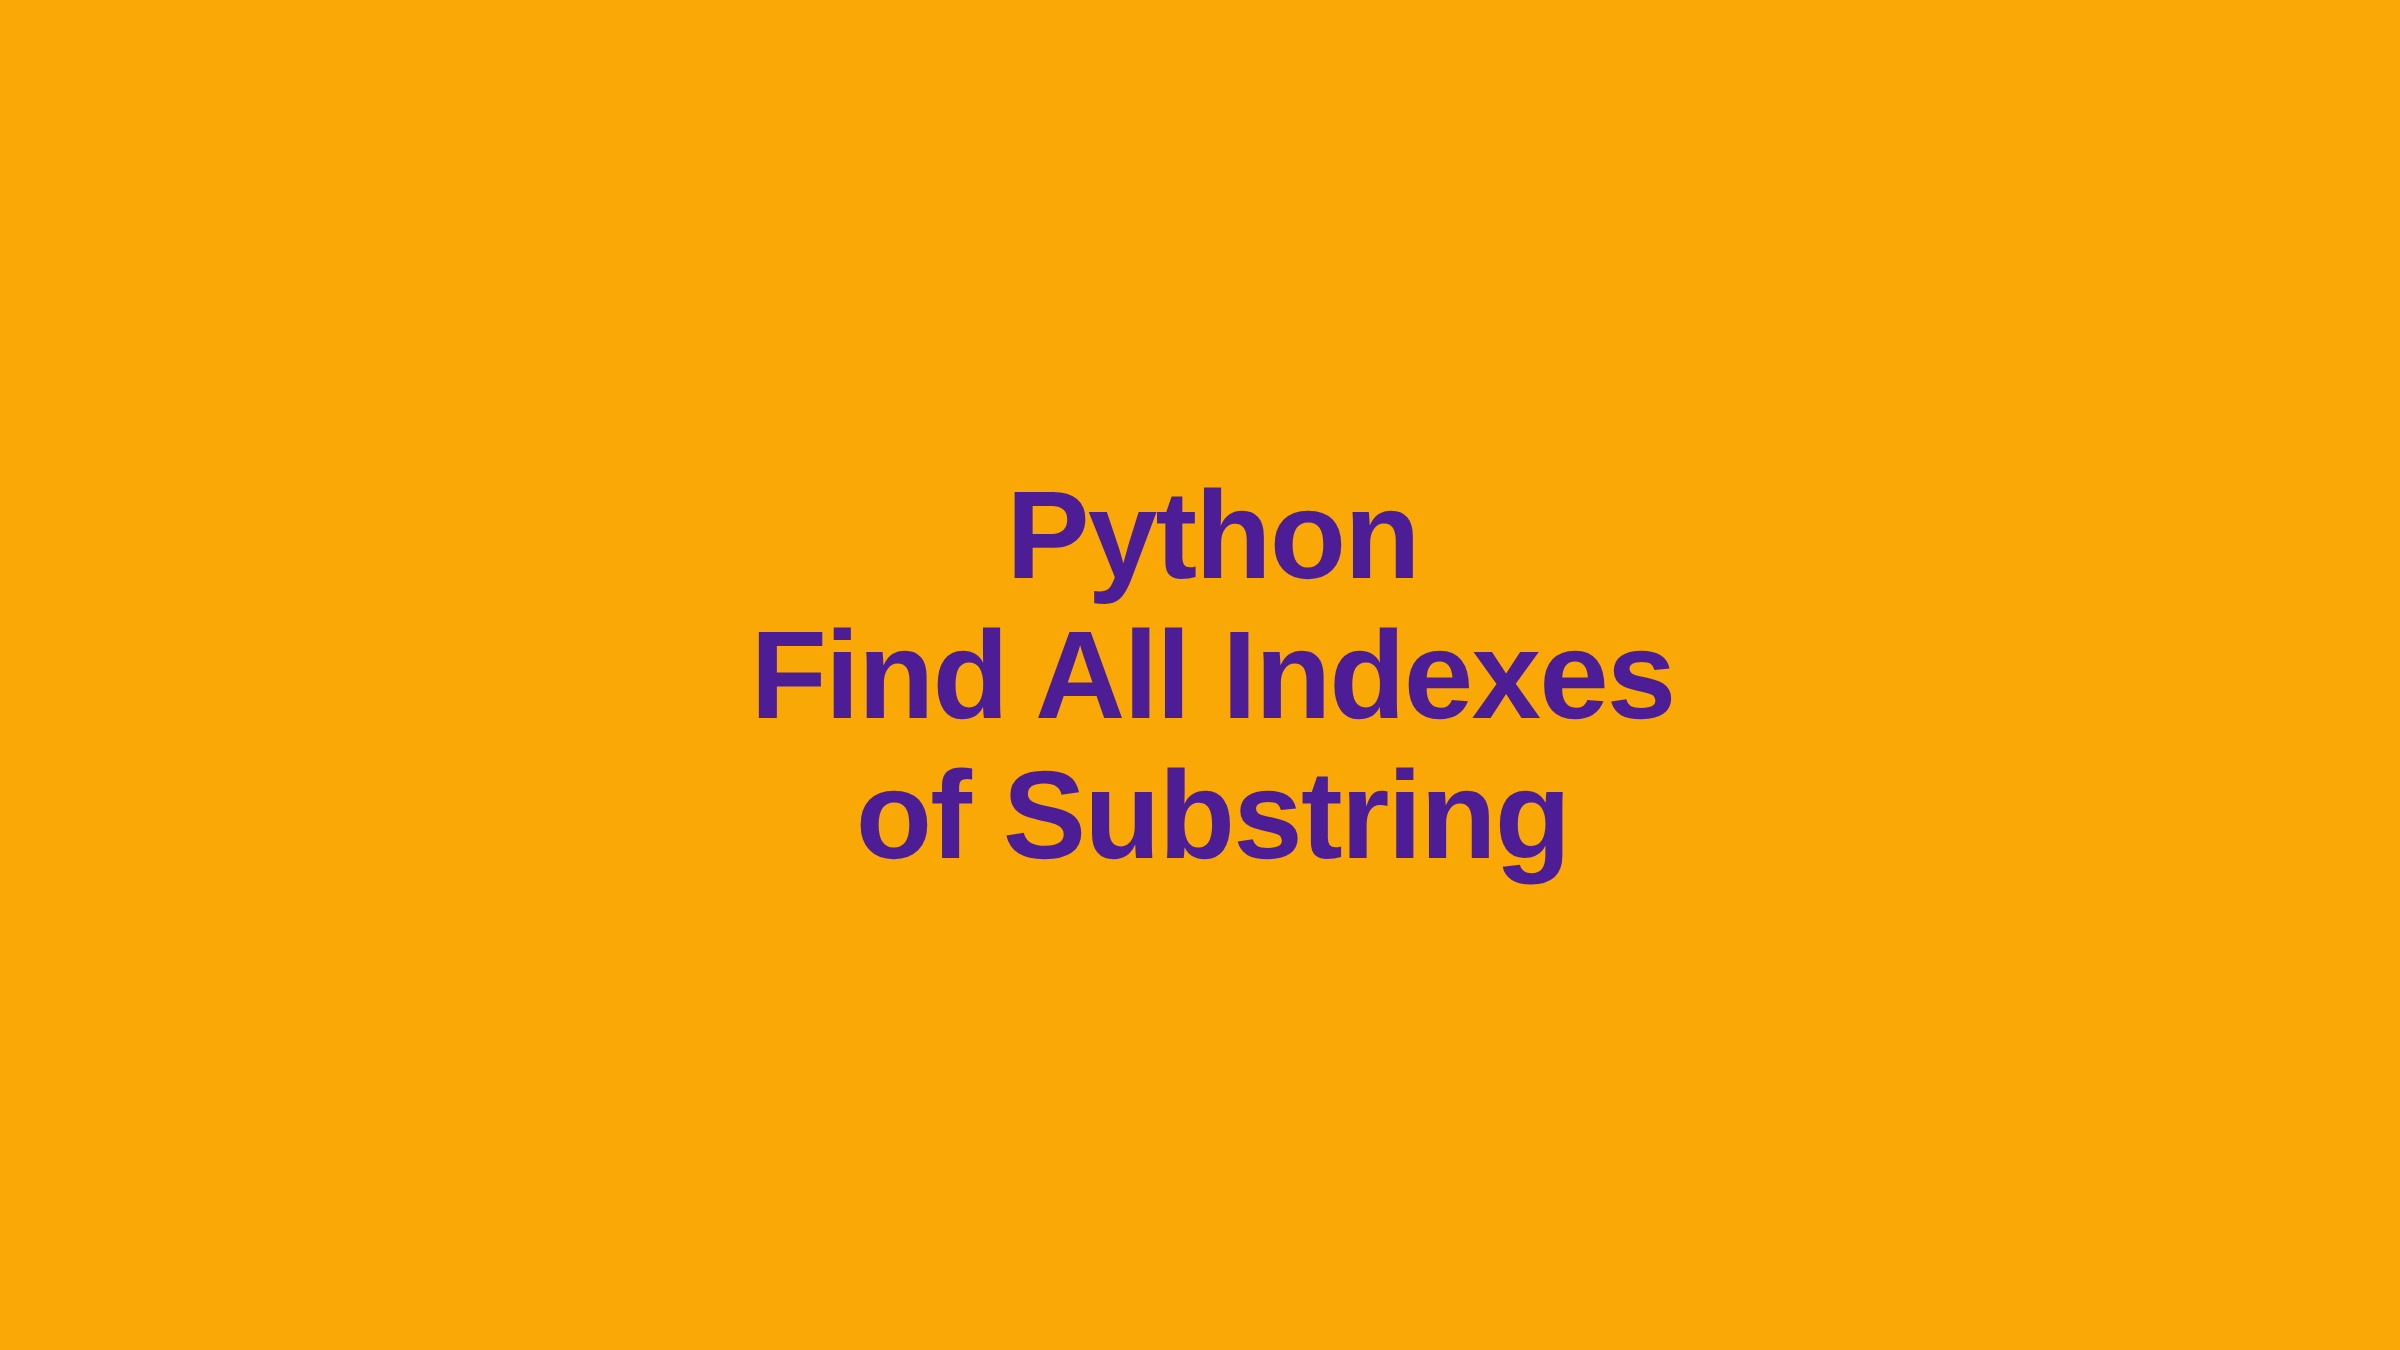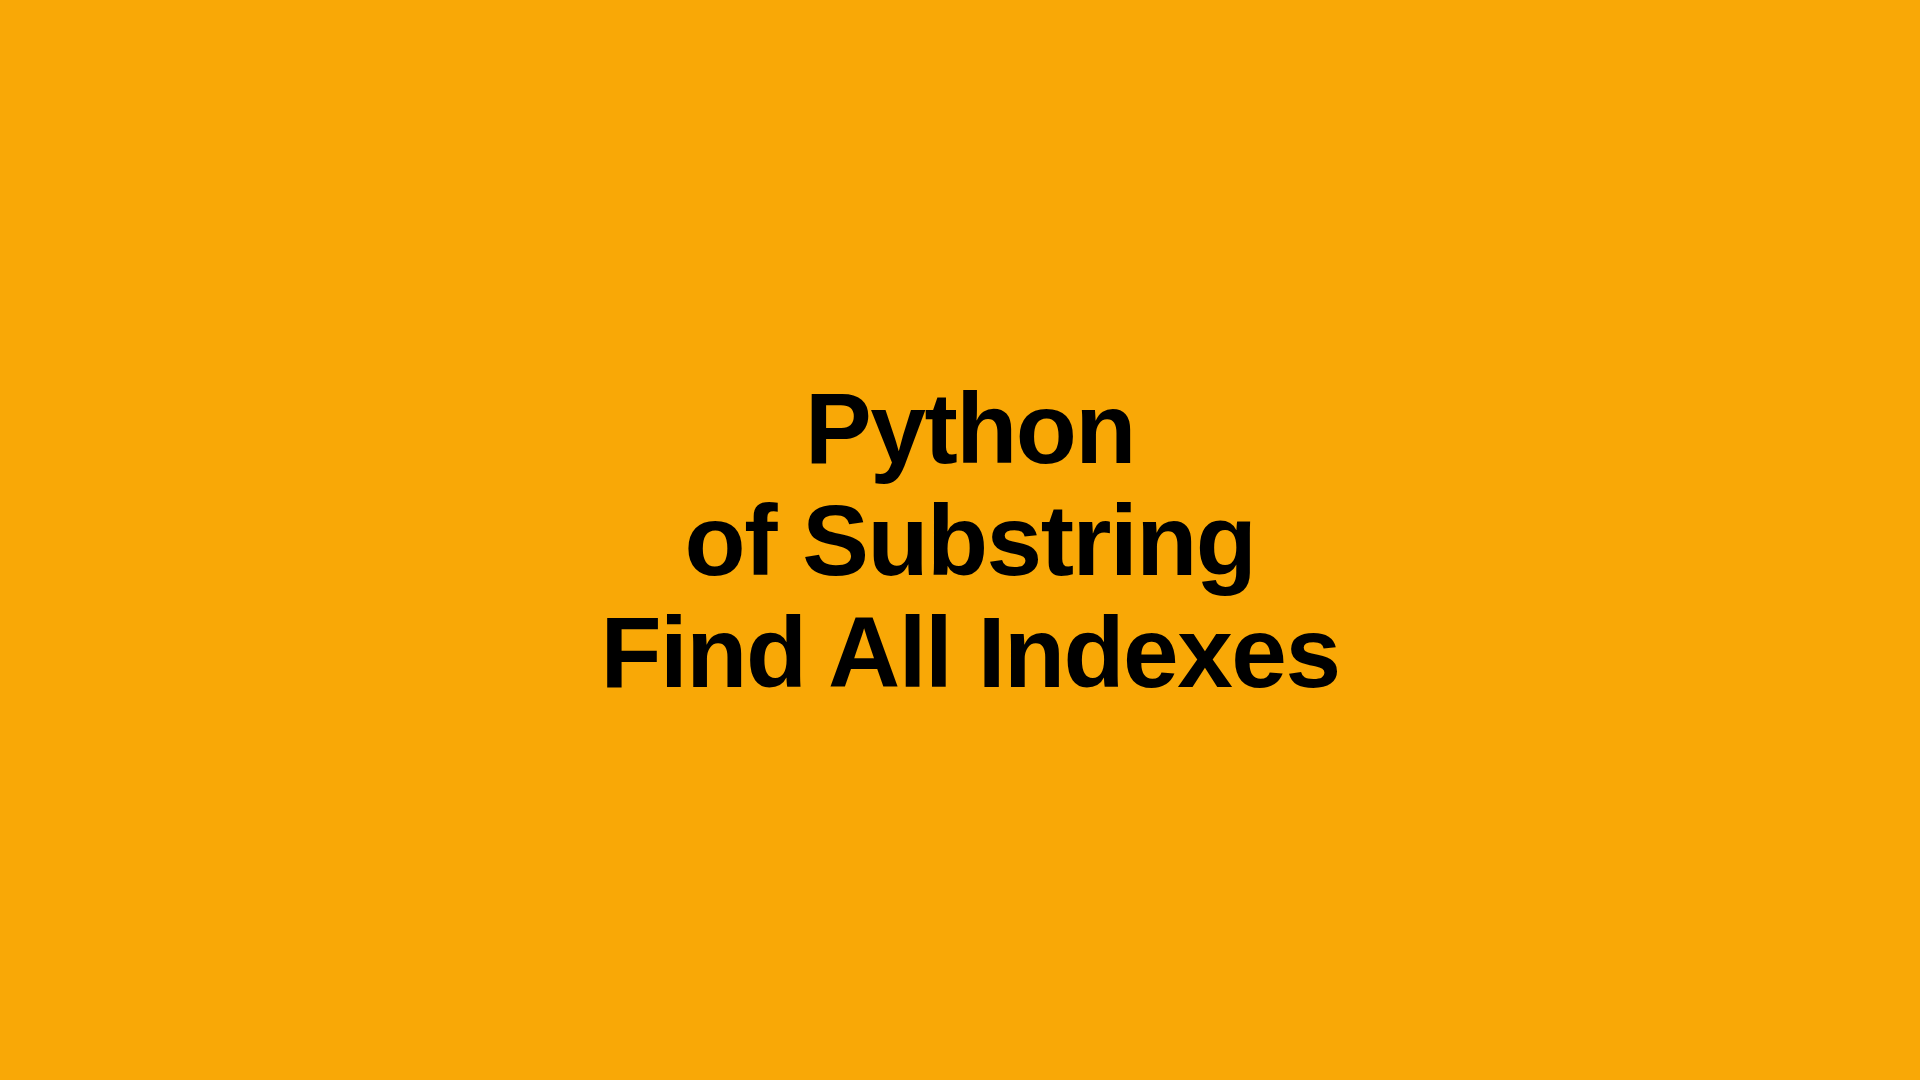--- a/index.html
+++ b/index.html
@@ -16,26 +16,26 @@
       justify-content: center;
       font-family: -apple-system, BlinkMacSystemFont, "Segoe UI", Helvetica, Arial, sans-serif;
       overflow: hidden;
     }
     .title-container {
       text-align: center;
     }
     .title-line {
       font-size: 100px;
       font-weight: 600;
-      color: #000000;
+      color: #4c1d95;
       line-height: 1.12;
       letter-spacing: -1.5px;
       margin-left: 20px;
     }
   </style>
 </head>
 <body>
 
 <div class="title-container">
   <div class="title-line">Python</div>
+  <div class="title-line">Find All Indexes</div>
   <div class="title-line">of Substring</div>
-  <div class="title-line">Find All Indexes</div>
 </div>
 
 </body></html>

